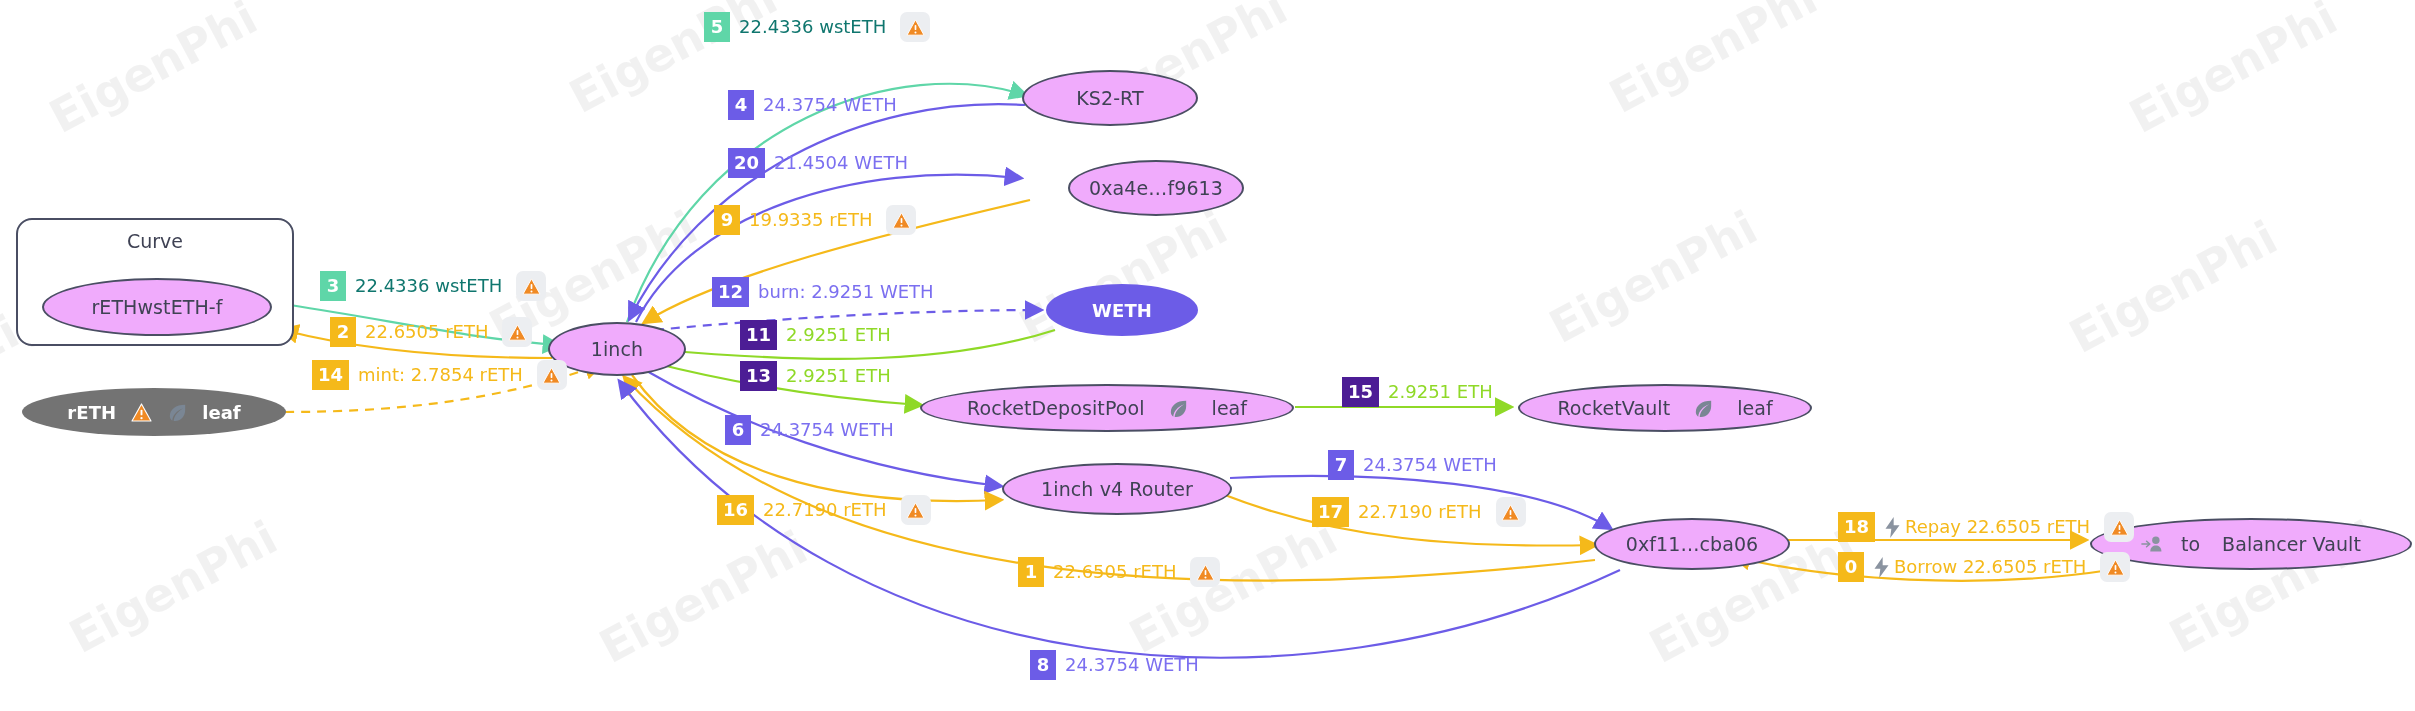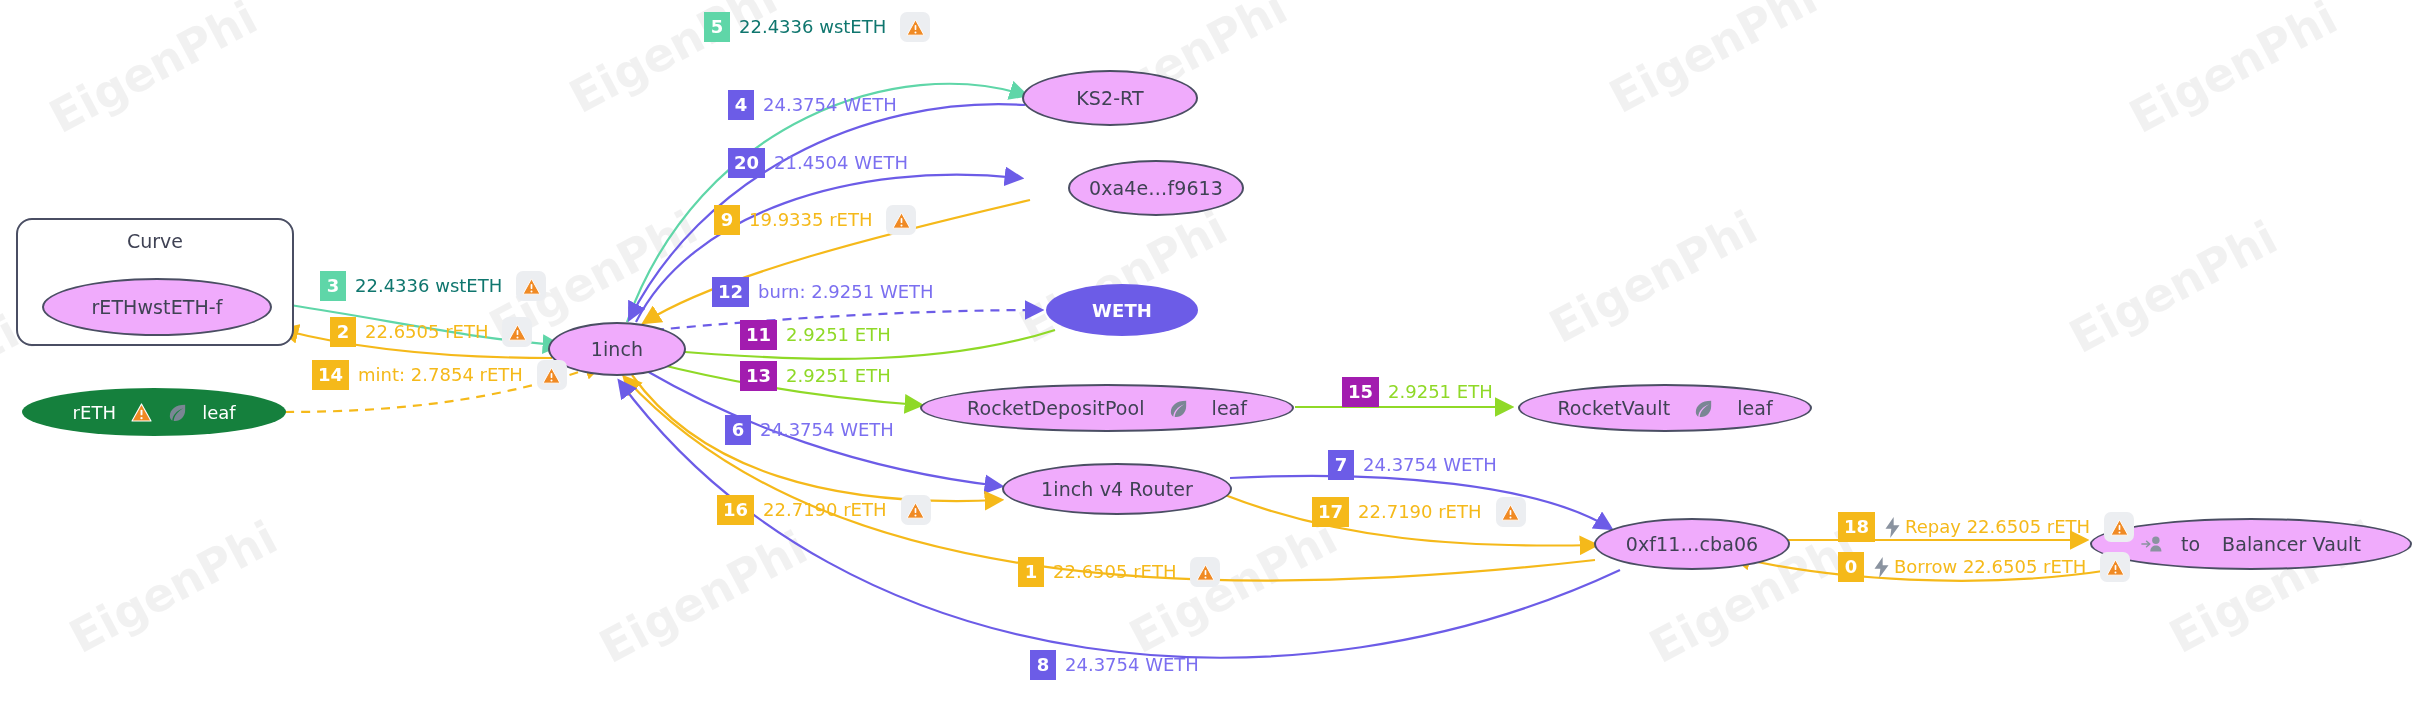--- a/index.html
+++ b/index.html
@@ -54,24 +54,24 @@
   }
   .node .nlabel { letter-spacing: .1px; }
   .node-token-weth {
     background: #6c5ce7;
     border: none;
     color: #ffffff;
     font-weight: 700;
     font-size: 18px;
   }
   .node-token-reth {
-    background: #15803d;
+    background: #737373;
     border: none;
     color: #ffffff;
-    font-weight: 400;
+    font-weight: 700;
     font-size: 18px;
   }
   .node-inner-row {
     display: flex;
     align-items: center;
     gap: 13px;
   }
   
   .group-box {
     position: absolute;
@@ -109,21 +109,21 @@
     font-size: 18px;
     font-weight: 700;
   }
   .etext {
     padding-left: 9px;
     font-weight: 400;
   }
   .seq.green   { background: #5fd6a8; }
   .seq.purple  { background: #6c5ce7; }
   .seq.orange  { background: #f5b91a; }
-  .seq.lime    { background: #a21caf; }
+  .seq.lime    { background: #4c1d95; }
   .etext.green  { color: #0f766e; }
   .etext.purple { color: #7b6ff0; }
   .etext.orange { color: #f5b91a; }
   .etext.lime   { color: #8fd927; }
   
   .warn {
     display: inline-flex;
     align-items: center;
     justify-content: center;
     width: 30px; height: 30px;

